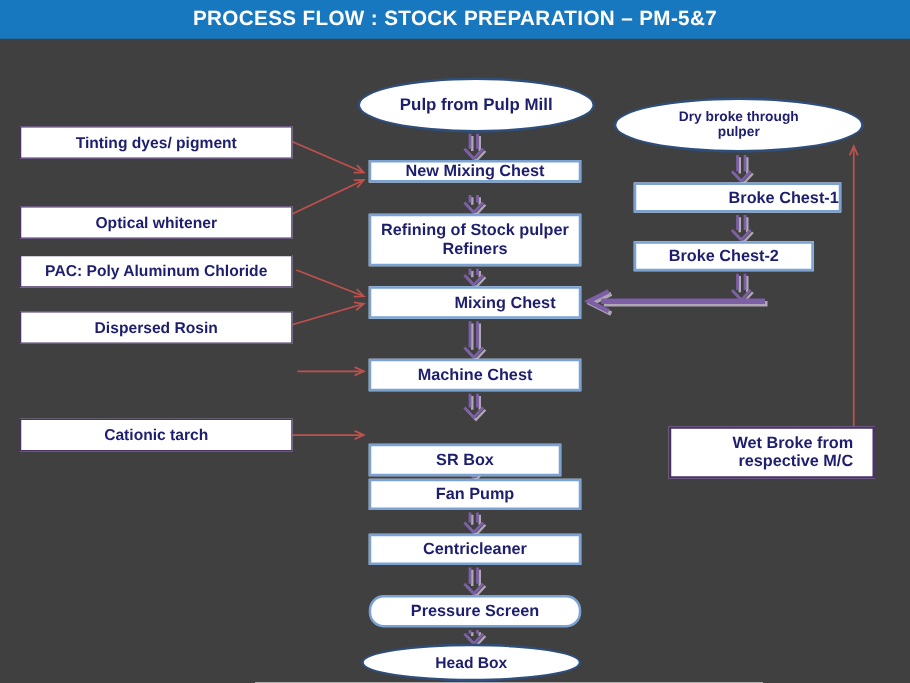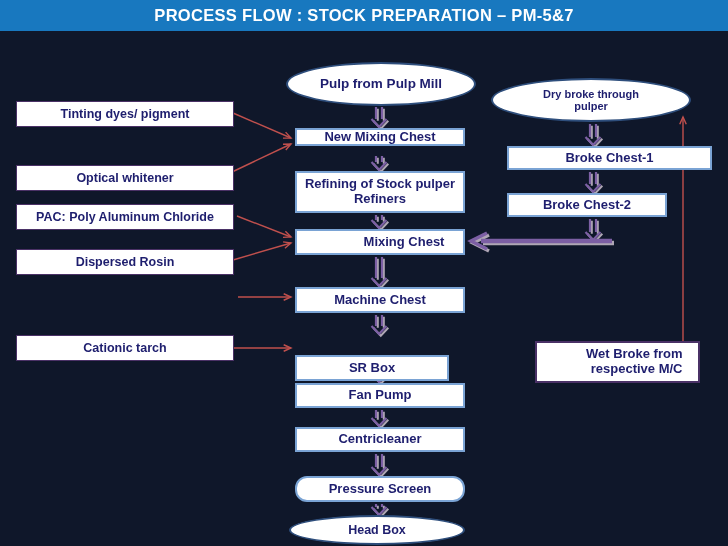--- a/index.html
+++ b/index.html
@@ -1,17 +1,17 @@
 <!DOCTYPE html>
 <html><head>
 <meta charset="utf-8">
 <style>
   html,body{margin:0;padding:0;background:#fff;}
   .stage{
-    position:relative;width:728px;height:546px;background:#0f172a;overflow:hidden;
+    position:relative;width:728px;height:546px;background:#404040;overflow:hidden;
     font-family:"Liberation Sans","DejaVu Sans",sans-serif;
   }
   .titlebar{
     position:absolute;left:0;top:0;width:728px;height:31px;background:#1878BF;
     display:flex;align-items:center;justify-content:center;
   }
   .titlebar span{
     color:#ffffff;font-weight:bold;font-size:16.5px;letter-spacing:.3px;white-space:nowrap;
   }
   .node{
@@ -138,25 +138,25 @@
 
 
   <div class="node lbox" style="left:16px;top:335px;width:218px;height:26px;">
     <span class="inner">Cationic tarch</span>
   </div>
 
   <div class="node ellipse" style="left:491px;top:78px;width:200px;height:44px;font-size:11px;">
     <span class="inner" style="width:118px;">Dry broke through pulper</span>
   </div>
 
-  <div class="node cbox" style="left:507px;top:146px;width:205px;height:24px;">
+  <div class="node cbox" style="left:507px;top:146px;width:166px;height:24px;justify-content:flex-end;">
     <span class="inner">Broke Chest-1</span>
   </div>
 
-  <div class="node cbox" style="left:507px;top:193px;width:160px;height:24px;align-items:center;">
+  <div class="node cbox" style="left:507px;top:193px;width:144px;height:24px;align-items:center;">
     <span class="inner">Broke Chest-2</span>
   </div>
 
   <div class="node wbox" style="left:535px;top:341px;width:165px;height:42px;text-align:right;">
     <span class="inner" style="width:130px;">Wet Broke from respective M/C</span>
   </div>
 
 </div>
 
 </body></html>

